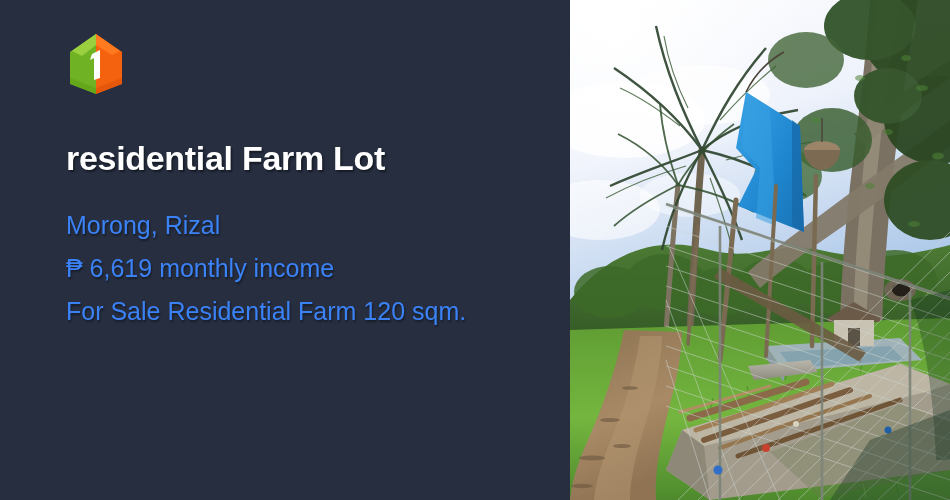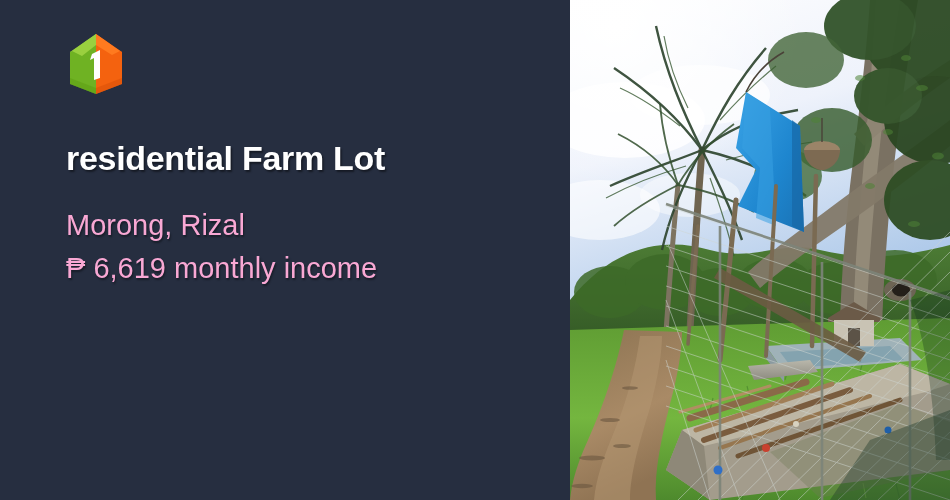--- a/index.html
+++ b/index.html
@@ -25,21 +25,21 @@
 
   
   .text-block{position:absolute;left:66px;top:138px;width:470px;}
   .listing-title{
     font-size:34px;font-weight:bold;color:#ffffff;
     letter-spacing:-0.3px;line-height:40px;margin:0 0 26px 0;
     text-shadow:1.5px 2px 2px rgba(0,0,0,0.45);
     white-space:nowrap;
   }
   .detail-line{
-    font-size:29px;font-weight:normal;color:#f9a8d4;
+    font-size:25px;font-weight:normal;color:#3b82f6;
     line-height:43px;
     text-shadow:1px 1.5px 2px rgba(0,0,0,0.40);
   }
   .detail-wrap{width:430px;}
 
   
   .photo{
     position:relative;
     width:380px;height:500px;flex:0 0 380px;
     overflow:hidden;
@@ -72,20 +72,21 @@
         <polygon points="6,46 32,56 32,62 6,52" fill="#5d9e14" opacity="0.55"></polygon>
         <polygon points="32,56 58,46 58,52 32,62" fill="#d9500a" opacity="0.55"></polygon>
       </svg>
     </div>
 
     <div class="text-block">
       <div class="listing-title">residential Farm Lot</div>
       <div class="detail-wrap">
         <div class="detail-line">Morong, Rizal</div>
         <div class="detail-line">₱ 6,619 monthly income</div>
+        <div class="detail-line">For Sale Residential Farm 120 sqm.</div>
       </div>
     </div>
   </div>
 
   <div class="photo">
     <svg viewBox="0 0 380 500" xmlns="http://www.w3.org/2000/svg" preserveAspectRatio="xMidYMid slice">
       <defs>
         <linearGradient id="skyGrad" x1="0" y1="0" x2="0.35" y2="1">
           <stop offset="0%" stop-color="#ffffff"></stop>
           <stop offset="45%" stop-color="#eef2fb"></stop>

